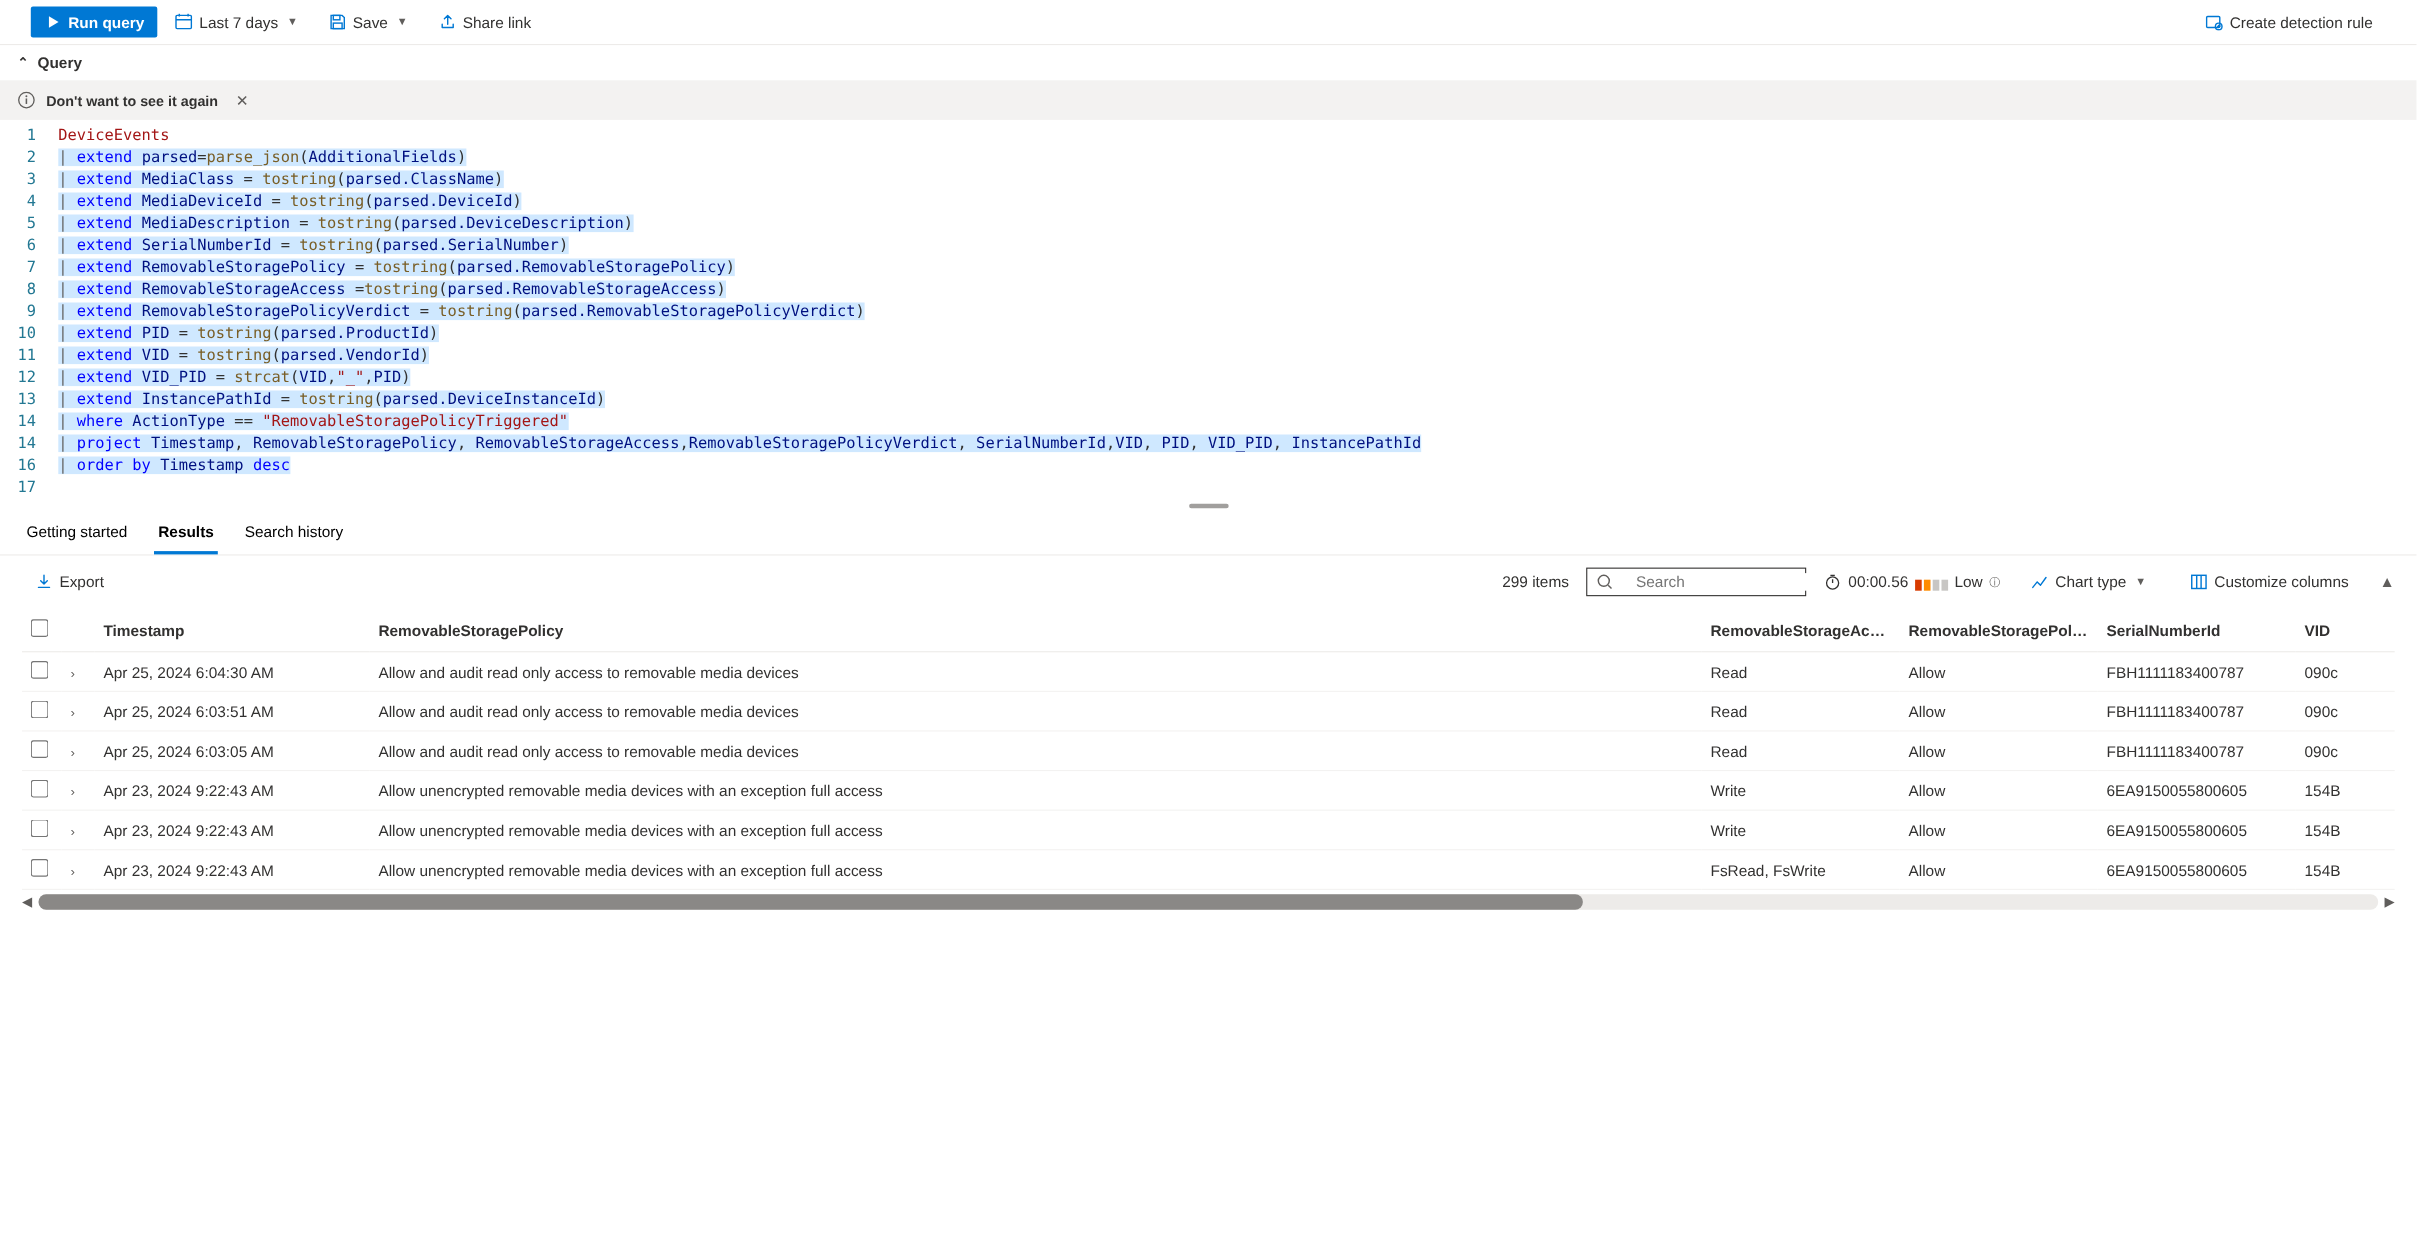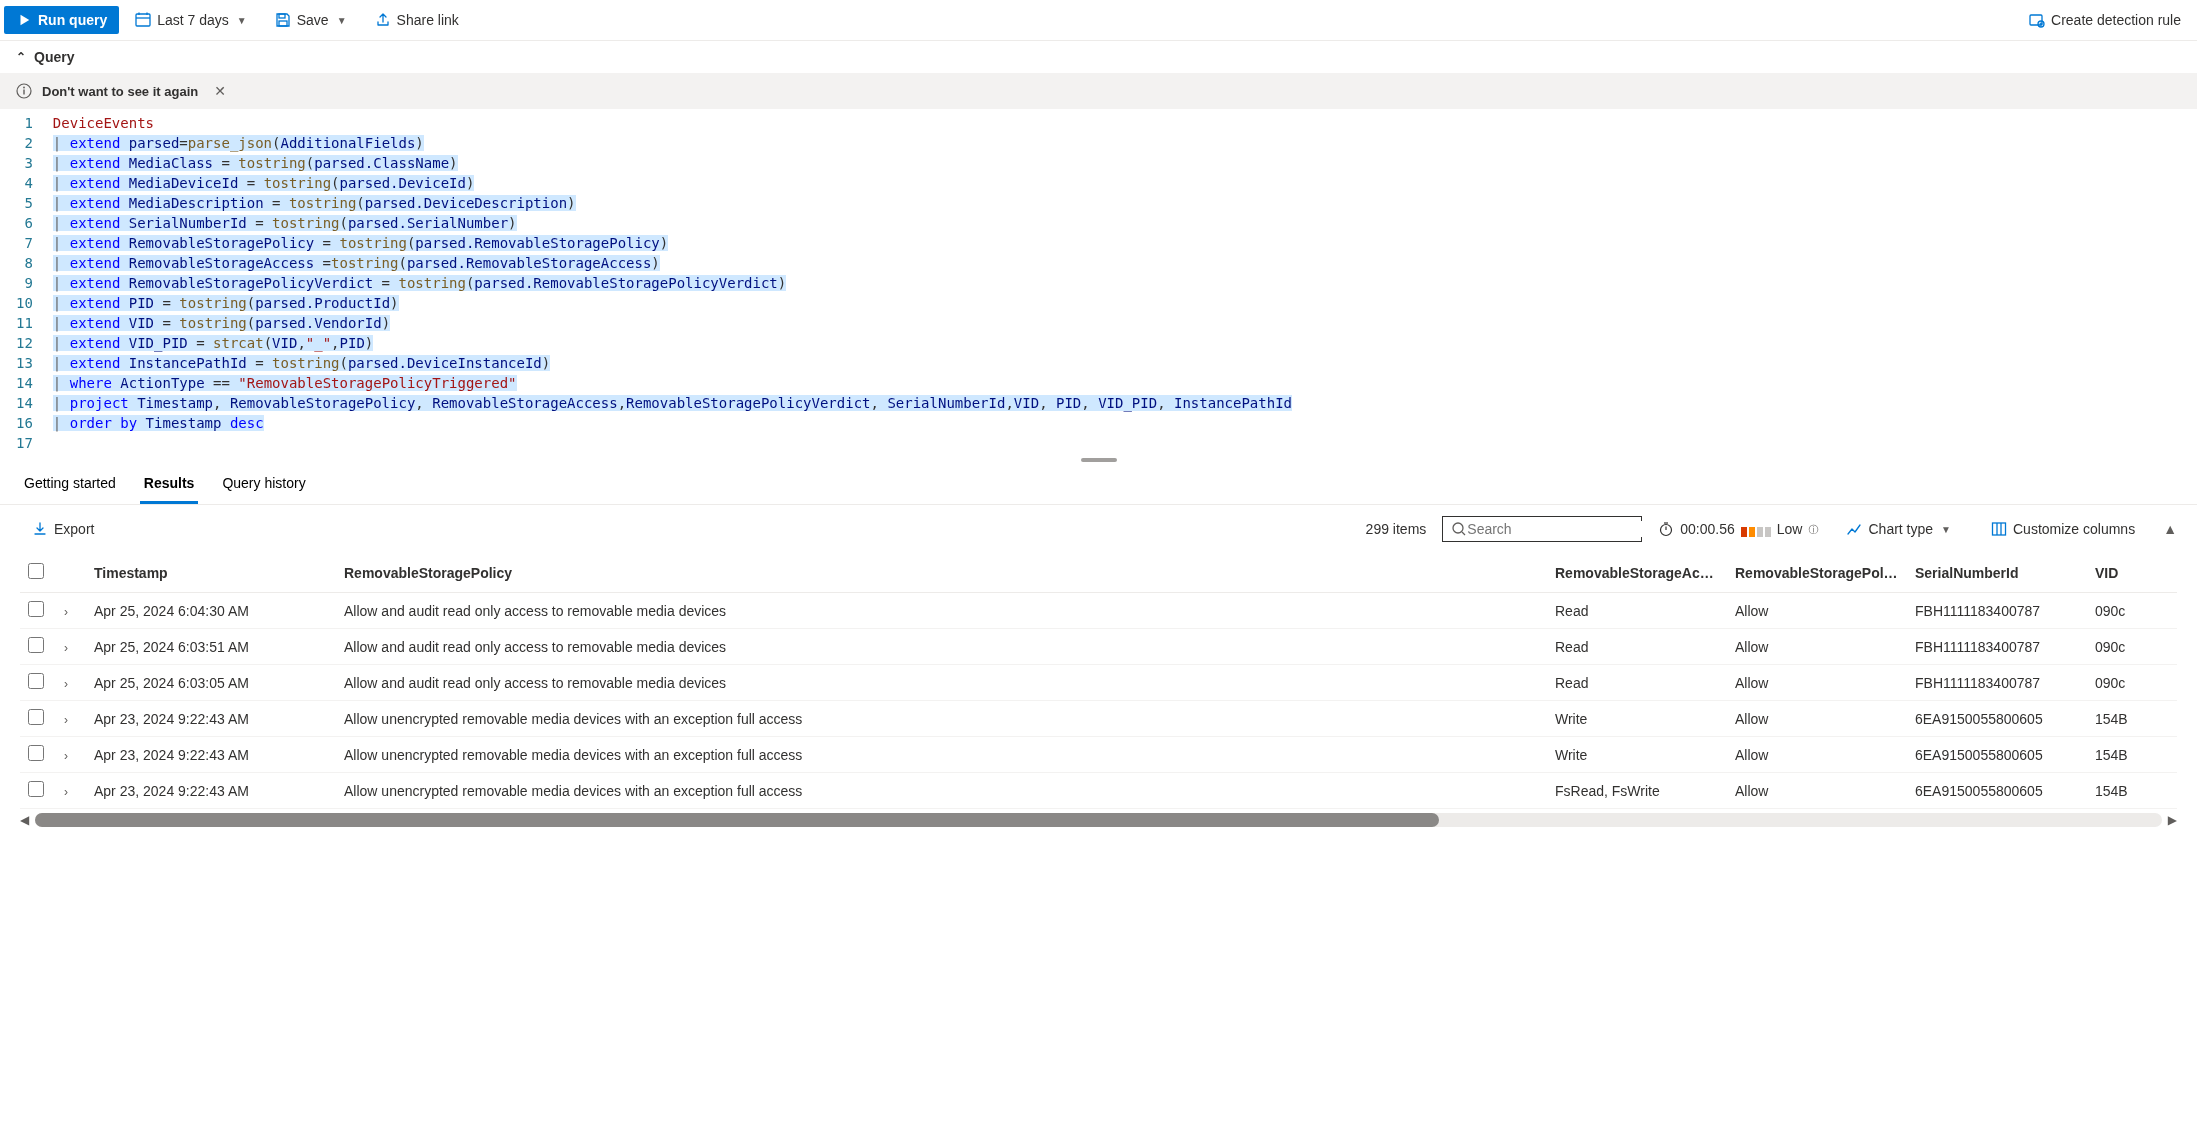--- a/index.html
+++ b/index.html
@@ -1,19 +1,19 @@
 <!DOCTYPE html>
 <html><head>
 <meta charset="utf-8">
 <style>
   * { box-sizing: border-box; margin: 0; padding: 0; }
   body { font-family: "Segoe UI", -apple-system, sans-serif; font-size: 14px; color: #323130; background: #fff; }
 
   
-  .toolbar { display: flex; align-items: center; padding: 6px 4px; border-bottom: 1px solid #edebe9; gap: 4px; }
+  .toolbar { display: flex; align-items: center; padding: 6px 28px; border-bottom: 1px solid #edebe9; gap: 4px; }
   .btn { display: inline-flex; align-items: center; gap: 6px; padding: 6px 12px; border: none; background: transparent; cursor: pointer; font-size: 14px; color: #323130; border-radius: 2px; }
   .btn-primary { background: #0078d4; color: #fff; font-weight: 600; }
   .toolbar .spacer { flex: 1; }
   .icon { display: inline-flex; align-items: center; justify-content: center; width: 16px; height: 16px; }
   .chev-down { font-size: 10px; color: #605e5c; margin-left: 2px; }
   .collapse-chev { font-size: 12px; color: #323130; }
 
   
   .section-header { display: flex; align-items: center; gap: 8px; padding: 8px 16px; font-weight: 600; }
 
@@ -44,21 +44,21 @@
 
   
   .tabs { display: flex; gap: 20px; padding: 4px 20px 0; border-bottom: 1px solid #edebe9; }
   .tab { padding: 8px 4px 10px; cursor: pointer; color: #000000; border-bottom: 3px solid transparent; }
   .tab.active { font-weight: 600; border-bottom-color: #0078d4; }
 
   
   .results-bar { display: flex; align-items: center; padding: 10px 20px; gap: 16px; }
   .results-bar .spacer { flex: 1; }
   .items-count { color: #323130; }
-  .search-box { display: flex; align-items: center; border: 1px solid #323130; padding: 4px 8px; gap: 0; width: 200px; }
+  .search-box { display: flex; align-items: center; border: 1px solid #323130; padding: 4px 8px; gap: 20px; width: 200px; }
   .search-box input { border: none; outline: none; font-size: 14px; flex: 1; color: #605e5c; }
   .perf { display: inline-flex; align-items: flex-end; gap: 6px; }
   .perf-bars { display: inline-flex; gap: 2px; }
   .perf-bars span { width: 6px; height: 10px; display: inline-block; }
   .b1 { background: #d83b01; }
   .b2 { background: #ff8c00; }
   .b3 { background: #c8c6c4; }
   .b4 { background: #c8c6c4; }
   .info-circle { font-size: 10px; color: #605e5c; vertical-align: super; }
 
@@ -183,21 +183,21 @@
   <div class="code" id="code"><div class="line"><span><span class="tok-table">DeviceEvents</span></span></div><div class="line"><span class="sel"><span class="tok-pipe">|</span><span> </span><span class="tok-kw">extend</span><span> </span><span class="tok-ident">parsed</span><span class="tok-punc">=</span><span class="tok-func">parse_json</span><span class="tok-punc">(</span><span class="tok-ident">AdditionalFields</span><span class="tok-punc">)</span></span></div><div class="line"><span class="sel"><span class="tok-pipe">|</span><span> </span><span class="tok-kw">extend</span><span> </span><span class="tok-ident">MediaClass</span><span class="tok-punc"> = </span><span class="tok-func">tostring</span><span class="tok-punc">(</span><span class="tok-ident">parsed.ClassName</span><span class="tok-punc">)</span></span></div><div class="line"><span class="sel"><span class="tok-pipe">|</span><span> </span><span class="tok-kw">extend</span><span> </span><span class="tok-ident">MediaDeviceId</span><span class="tok-punc"> = </span><span class="tok-func">tostring</span><span class="tok-punc">(</span><span class="tok-ident">parsed.DeviceId</span><span class="tok-punc">)</span></span></div><div class="line"><span class="sel"><span class="tok-pipe">|</span><span> </span><span class="tok-kw">extend</span><span> </span><span class="tok-ident">MediaDescription</span><span class="tok-punc"> = </span><span class="tok-func">tostring</span><span class="tok-punc">(</span><span class="tok-ident">parsed.DeviceDescription</span><span class="tok-punc">)</span></span></div><div class="line"><span class="sel"><span class="tok-pipe">|</span><span> </span><span class="tok-kw">extend</span><span> </span><span class="tok-ident">SerialNumberId</span><span class="tok-punc"> = </span><span class="tok-func">tostring</span><span class="tok-punc">(</span><span class="tok-ident">parsed.SerialNumber</span><span class="tok-punc">)</span></span></div><div class="line"><span class="sel"><span class="tok-pipe">|</span><span> </span><span class="tok-kw">extend</span><span> </span><span class="tok-ident">RemovableStoragePolicy</span><span class="tok-punc"> = </span><span class="tok-func">tostring</span><span class="tok-punc">(</span><span class="tok-ident">parsed.RemovableStoragePolicy</span><span class="tok-punc">)</span></span></div><div class="line"><span class="sel"><span class="tok-pipe">|</span><span> </span><span class="tok-kw">extend</span><span> </span><span class="tok-ident">RemovableStorageAccess</span><span class="tok-punc"> =</span><span class="tok-func">tostring</span><span class="tok-punc">(</span><span class="tok-ident">parsed.RemovableStorageAccess</span><span class="tok-punc">)</span></span></div><div class="line"><span class="sel"><span class="tok-pipe">|</span><span> </span><span class="tok-kw">extend</span><span> </span><span class="tok-ident">RemovableStoragePolicyVerdict</span><span class="tok-punc"> = </span><span class="tok-func">tostring</span><span class="tok-punc">(</span><span class="tok-ident">parsed.RemovableStoragePolicyVerdict</span><span class="tok-punc">)</span></span></div><div class="line"><span class="sel"><span class="tok-pipe">|</span><span> </span><span class="tok-kw">extend</span><span> </span><span class="tok-ident">PID</span><span class="tok-punc"> = </span><span class="tok-func">tostring</span><span class="tok-punc">(</span><span class="tok-ident">parsed.ProductId</span><span class="tok-punc">)</span></span></div><div class="line"><span class="sel"><span class="tok-pipe">|</span><span> </span><span class="tok-kw">extend</span><span> </span><span class="tok-ident">VID</span><span class="tok-punc"> = </span><span class="tok-func">tostring</span><span class="tok-punc">(</span><span class="tok-ident">parsed.VendorId</span><span class="tok-punc">)</span></span></div><div class="line"><span class="sel"><span class="tok-pipe">|</span><span> </span><span class="tok-kw">extend</span><span> </span><span class="tok-ident">VID_PID</span><span class="tok-punc"> = </span><span class="tok-func">strcat</span><span class="tok-punc">(</span><span class="tok-ident">VID</span><span class="tok-punc">,</span><span class="tok-str">"_"</span><span class="tok-punc">,</span><span class="tok-ident">PID</span><span class="tok-punc">)</span></span></div><div class="line"><span class="sel"><span class="tok-pipe">|</span><span> </span><span class="tok-kw">extend</span><span> </span><span class="tok-ident">InstancePathId</span><span class="tok-punc"> = </span><span class="tok-func">tostring</span><span class="tok-punc">(</span><span class="tok-ident">parsed.DeviceInstanceId</span><span class="tok-punc">)</span></span></div><div class="line"><span class="sel"><span class="tok-pipe">|</span><span> </span><span class="tok-kw">where</span><span> </span><span class="tok-ident">ActionType</span><span class="tok-punc"> == </span><span class="tok-str">"RemovableStoragePolicyTriggered"</span></span></div><div class="line"><span class="sel"><span class="tok-pipe">|</span><span> </span><span class="tok-kw">project</span><span> </span><span class="tok-ident">Timestamp</span><span class="tok-punc">, </span><span class="tok-ident">RemovableStoragePolicy</span><span class="tok-punc">, </span><span class="tok-ident">RemovableStorageAccess</span><span class="tok-punc">,</span><span class="tok-ident">RemovableStoragePolicyVerdict</span><span class="tok-punc">, </span><span class="tok-ident">SerialNumberId</span><span class="tok-punc">,</span><span class="tok-ident">VID</span><span class="tok-punc">, </span><span class="tok-ident">PID</span><span class="tok-punc">, </span><span class="tok-ident">VID_PID</span><span class="tok-punc">, </span><span class="tok-ident">InstancePathId</span></span></div><div class="line"><span class="sel"><span class="tok-pipe">|</span><span> </span><span class="tok-kw">order by</span><span> </span><span class="tok-ident">Timestamp</span><span> </span><span class="tok-kw">desc</span></span></div><div class="line"><span></span></div></div>
 </div>
 
 <div class="splitter">
   <div class="grip"></div>
 </div>
 
 <div class="tabs">
   <div class="tab">Getting started</div>
   <div class="tab active">Results</div>
-  <div class="tab">Query history</div>
+  <div class="tab">Search history</div>
 </div>
 
 <div class="results-bar">
   <button class="btn">
     <span class="icon">
       <svg viewBox="0 0 16 16" width="16" height="16">
           <path d="M8 2v8M5 7l3 3 3-3M3 13h10" fill="none" stroke="#0078d4" stroke-width="1.3" stroke-linecap="round" stroke-linejoin="round"></path>
         </svg>
     </span>
     <span>Export</span>

